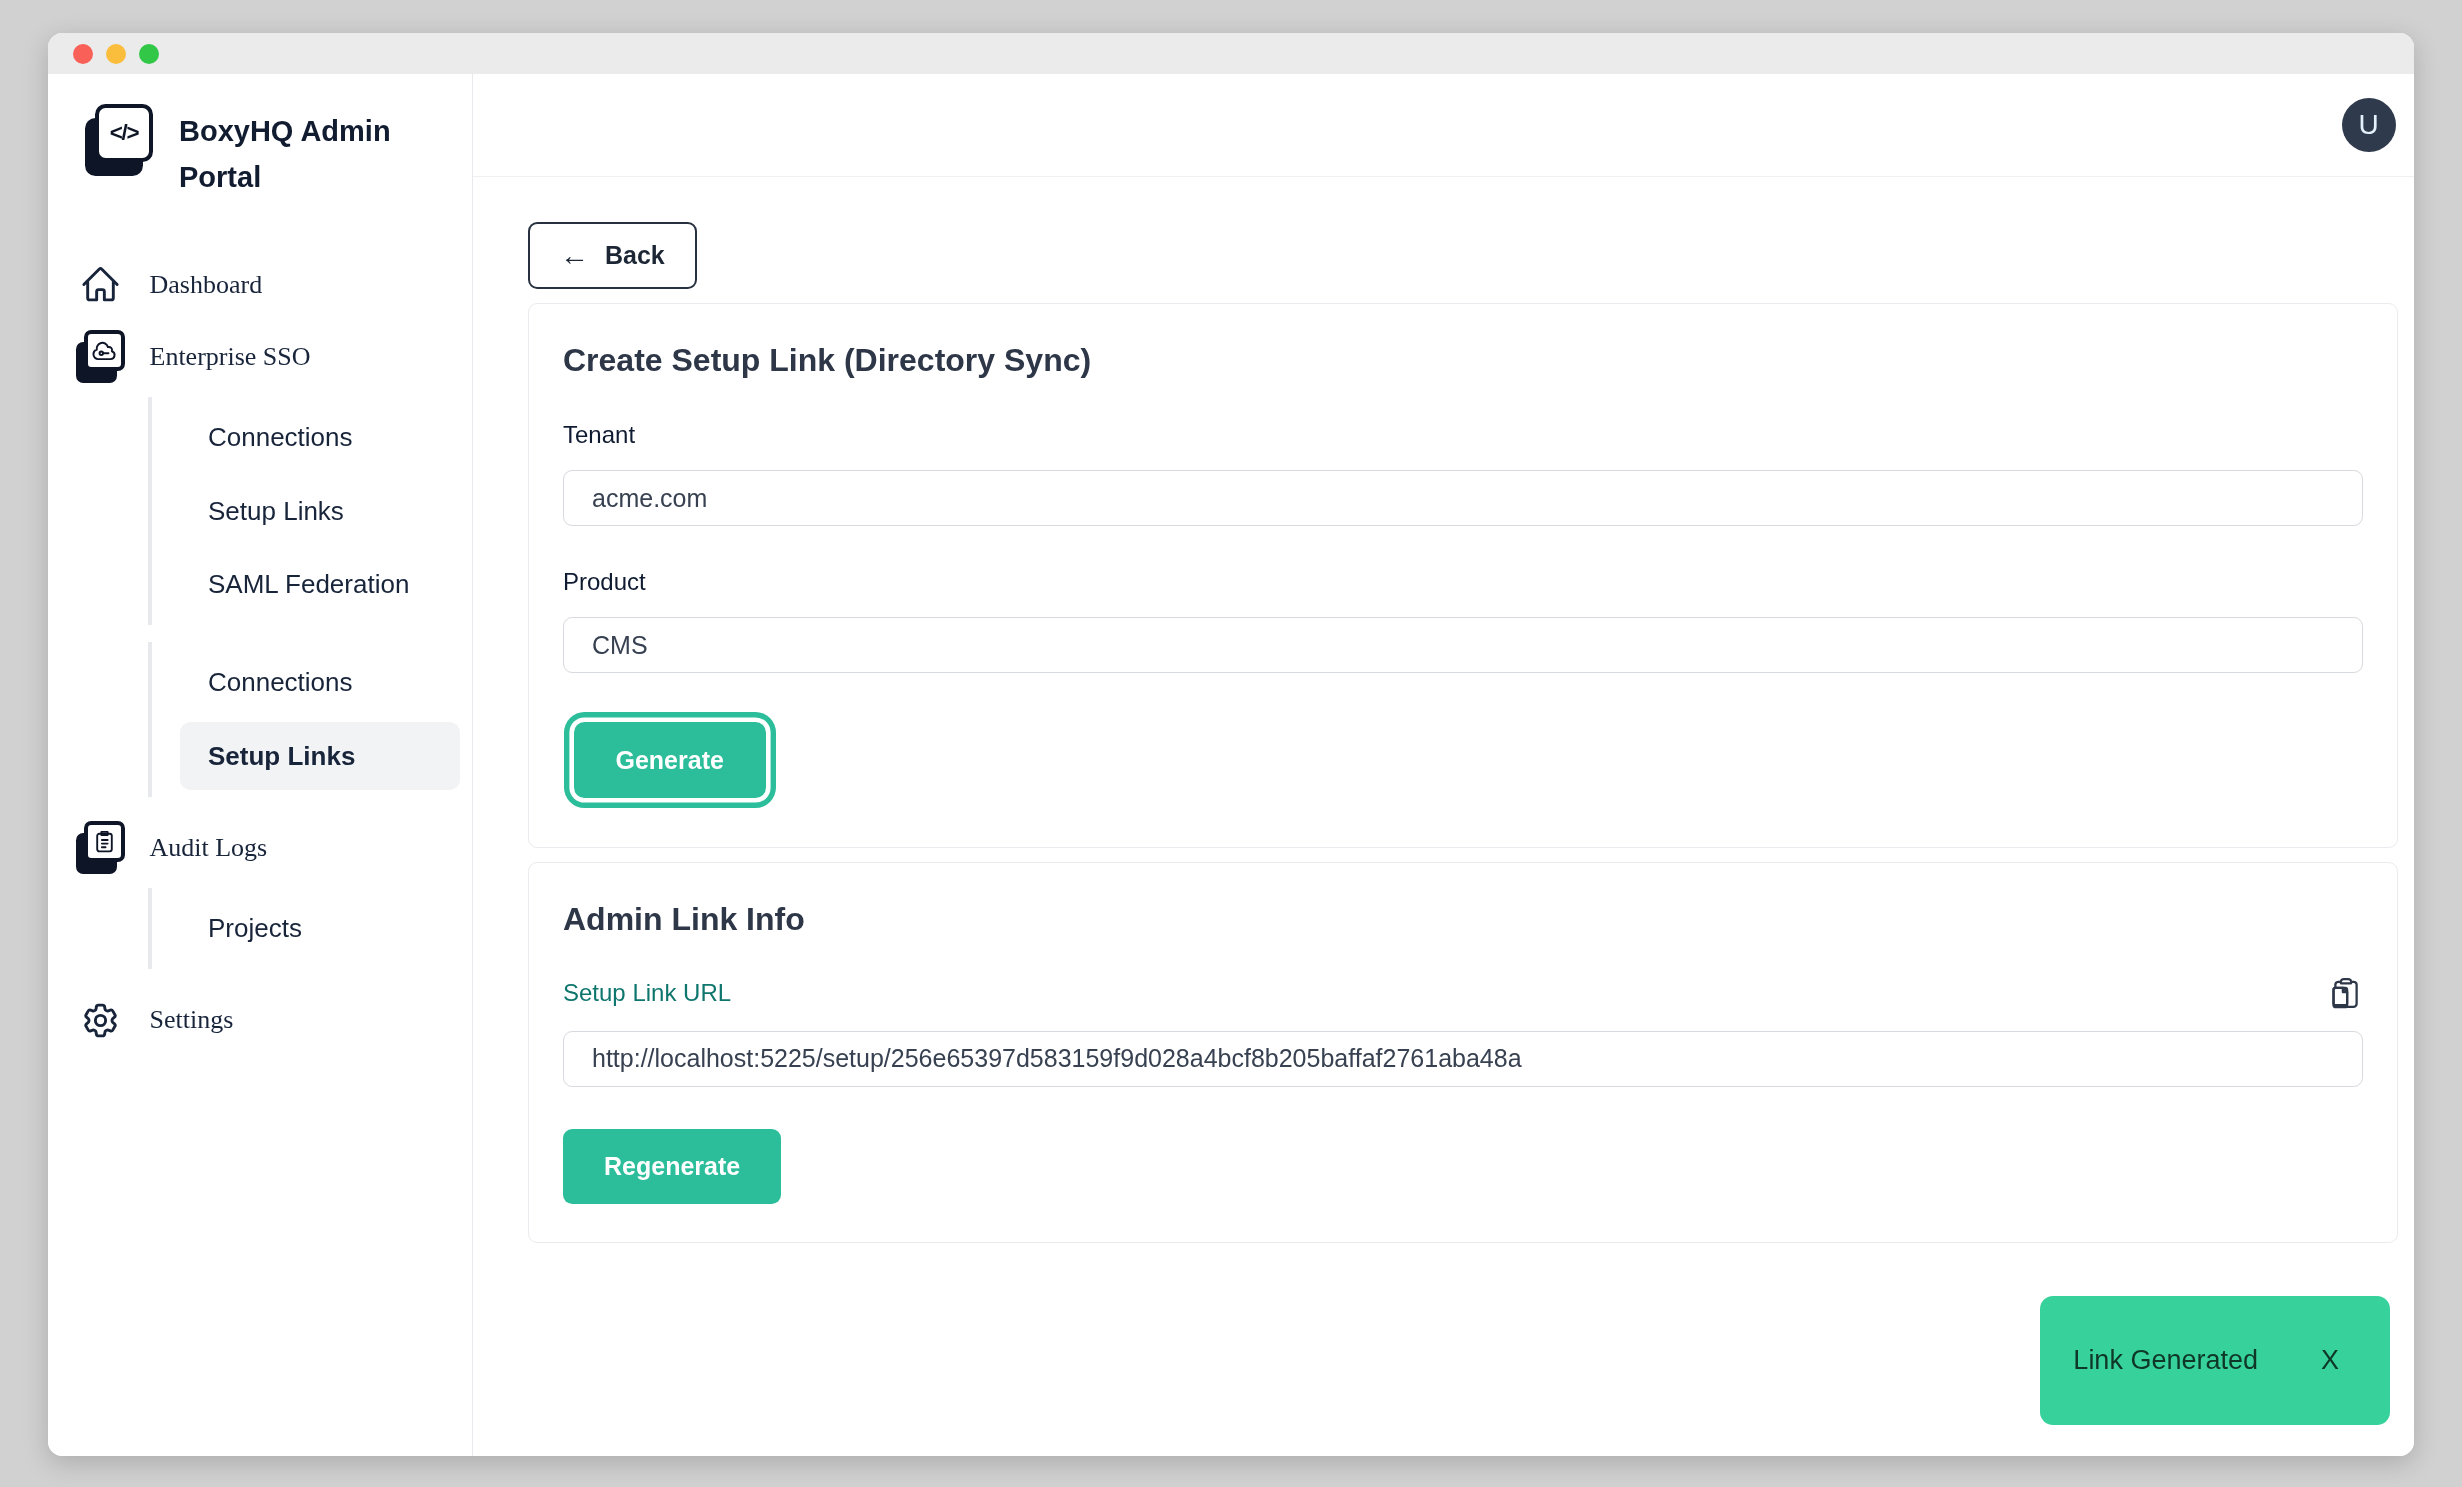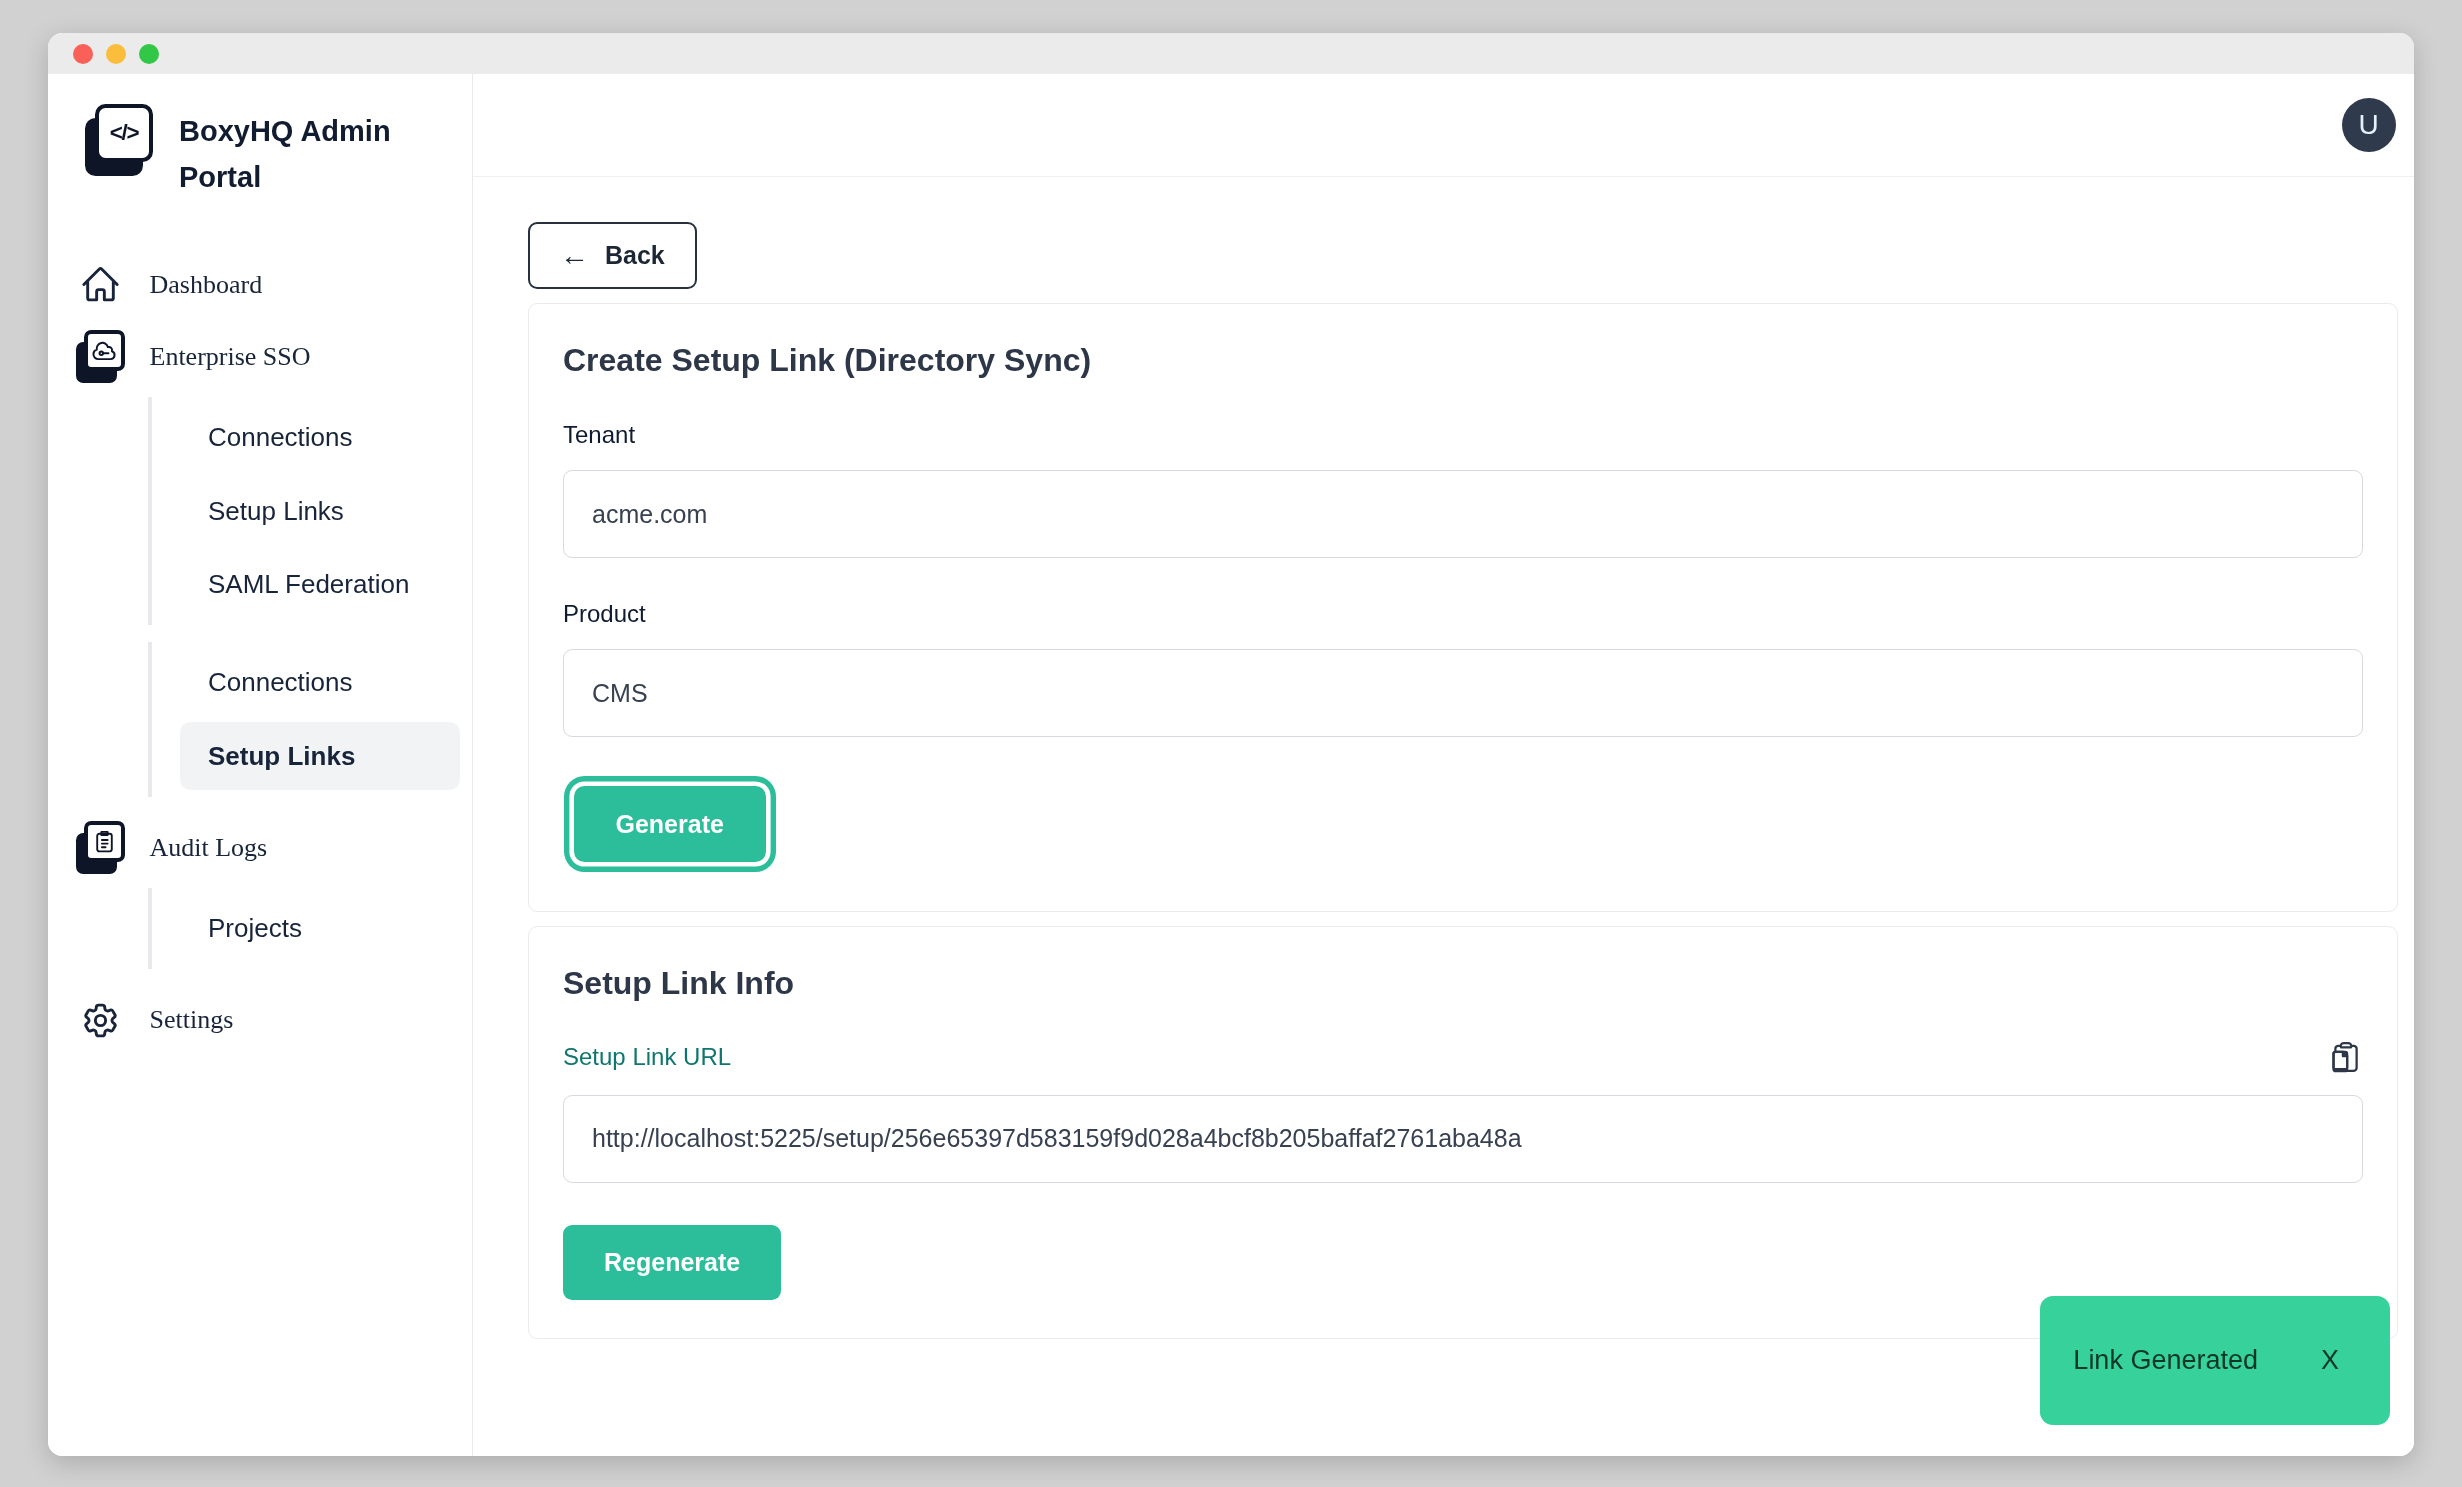--- a/index.html
+++ b/index.html
@@ -57,21 +57,21 @@
               border:2px solid #27313f; border-radius:9.2px; padding:0 30px; height:67px;
               font-size:25px; font-weight:600; color:#1c2634; cursor:pointer;
               font-family:"Liberation Sans", sans-serif; }
   .back-arrow { font-size:29px; line-height:1; }
 
   .card { border:1.3px solid #e9ebee; border-radius:9.2px; background:#fff;
           padding:38px 34px; margin-top:14px; }
   .card-title { font-size:32px; font-weight:700; color:#2d3748; }
 
   .field-label { font-size:24px; font-weight:500; color:#0f1b31; margin:42px 0 21px; }
-  .text-input { display:block; width:100%; height:88px; border:1.3px solid #d6d9dd; border-radius:9.2px;
+  .text-input { display:block; width:100%; height:56px; border:1.3px solid #d6d9dd; border-radius:9.2px;
                 font-size:25px; color:#374151; padding:0 28px; background:#fff; outline:none;
                 font-family:"Liberation Sans", sans-serif; }
 
   .btn-green { border:none; background:#2cbe9a; color:#fff; font-size:25px; font-weight:600;
                border-radius:10.5px; cursor:pointer; font-family:"Liberation Sans", sans-serif; }
   .generate-btn { margin:49px 0 10.5px 10.5px; height:76px; padding:0 42px;
                   box-shadow:0 0 0 4.6px #ffffff, 0 0 0 10px #2cbe9a; }
   .regenerate-btn { margin-top:42px; height:75px; padding:0 41px; border-radius:9.2px; }
 
   .url-row { display:flex; align-items:center; justify-content:space-between; margin:38px 0 21px; }
@@ -212,21 +212,21 @@
 
           <div class="field-label">Product</div>
           <input class="text-input" type="text" value="CMS" style="">
 
           <div>
             <button class="btn-green generate-btn">Generate</button>
           </div>
         </section>
 
         <section class="card">
-          <h2 class="card-title">Setup Link Info</h2>
+          <h2 class="card-title">Admin Link Info</h2>
 
           <div class="url-row">
             <span class="url-label">Setup Link URL</span>
             <button class="copy-btn">
               <span>
                 <svg class="icn" width="34" height="34" viewBox="0 0 24 24" fill="none" stroke="#2d3748" stroke-width="1.6" stroke-linecap="round" stroke-linejoin="round">
                   <path d="M15.666 3.888A2.25 2.25 0 0 0 13.5 2.25h-3c-1.03 0-1.9.693-2.166 1.638m7.332 0c.055.194.084.4.084.612v0c0 .414-.336.75-.75.75h-6a.75.75 0 0 1-.75-.75v0c0-.212.03-.418.084-.612m7.332 0c.646.049 1.288.11 1.927.184 1.1.128 1.907 1.077 1.907 2.185V19.5a2.25 2.25 0 0 1-2.25 2.25H6.75a2.25 2.25 0 0 1-2.25-2.25V6.257c0-1.108.806-2.057 1.907-2.185a48.208 48.208 0 0 1 1.927-.184"></path>
                   <rect x="3.2" y="8.4" width="9.6" height="12.2" rx="1.4" fill="#ffffff"></rect>
                   <path d="M3.2 9.8c0-.773.627-1.4 1.4-1.4h5.2l3 3v9.2c0 .773-.627 1.4-1.4 1.4H4.6a1.4 1.4 0 0 1-1.4-1.4V9.8Z"></path>
                   <path d="M9.8 8.4v3h3"></path>

